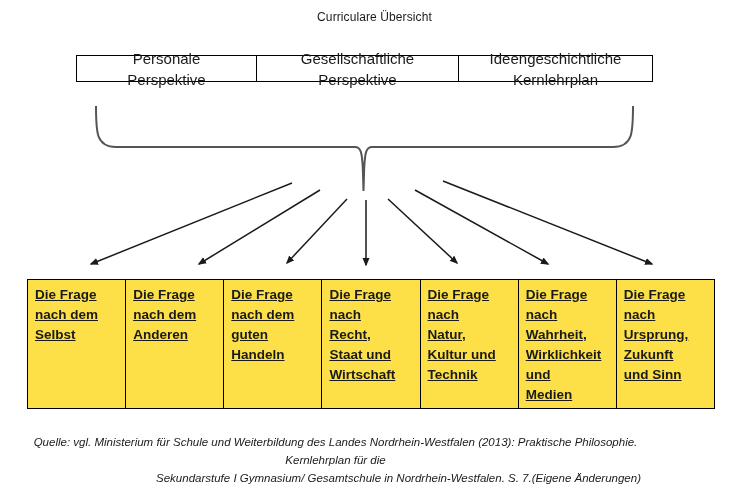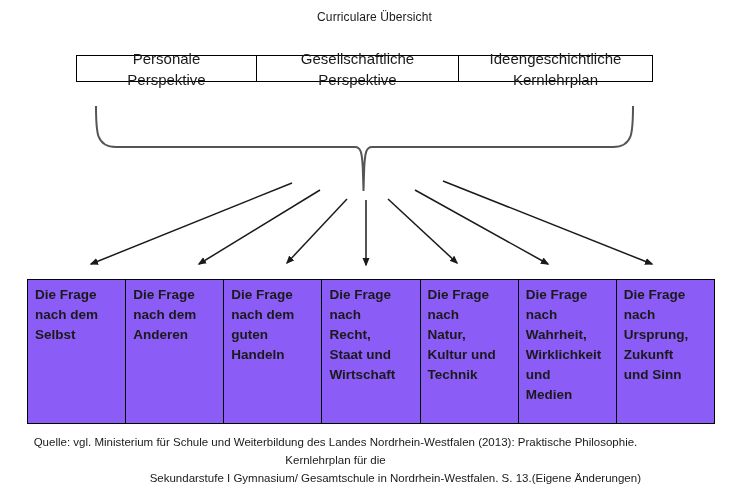--- a/index.html
+++ b/index.html
@@ -45,42 +45,44 @@
 
   
   #drawing {
     top: 0; left: 0; width: 749px; height: 492px;
     pointer-events: none;
   }
 
   
   #bottom-table {
     top: 279px; left: 27px;
-    width: 688px; height: 145px;
+    width: 688px; height: 130px;
     display: flex;
     border: 1.6px solid #000;
     box-sizing: border-box;
-    background: #8b5cf6;
+    background: #fde047;
+    text-decoration: underline;
   }
   .q-cell {
     flex: 1;
     box-sizing: border-box;
     padding: 5px 3px 0 7px;
     font-size: 13.5px;
     font-weight: 700;
     line-height: 20px;
     white-space: pre-line;
   }
   .q-cell + .q-cell { border-left: 1.6px solid #000; }
 
   
   #source {
     top: 433px; left: 0; width: 671px;
     box-sizing: border-box;
     padding: 0 30px;
+    font-style: italic;
     font-size: 11.5px;
     line-height: 18px;
   }
   #source .l1 { text-align: center; }
   #source .l2 { text-align: right; }
 </style>
 </head>
 <body>
 
 <div class="abs" id="title">Curriculare Übersicht</div>
@@ -151,14 +153,14 @@
 Medien</div>
   <div class="q-cell">Die Frage
 nach
 Ursprung,
 Zukunft
 und Sinn</div>
 </div>
 
 <div class="abs" id="source">
   <div class="l1">Quelle: vgl. Ministerium für Schule und Weiterbildung des Landes Nordrhein-Westfalen (2013): Praktische Philosophie. Kernlehrplan für die</div>
-  <div class="l2">Sekundarstufe I Gymnasium/ Gesamtschule in Nordrhein-Westfalen. S. 13.(Eigene Änderungen)</div>
+  <div class="l2">Sekundarstufe I Gymnasium/ Gesamtschule in Nordrhein-Westfalen. S. 7.(Eigene Änderungen)</div>
 </div>
 
 </body></html>

